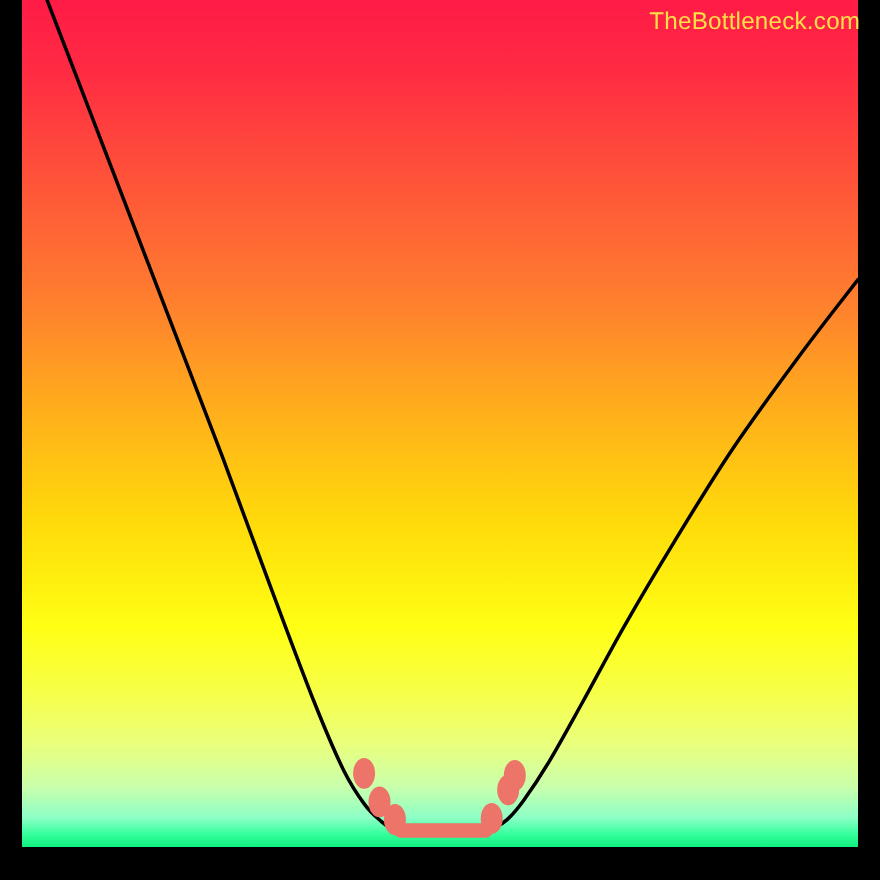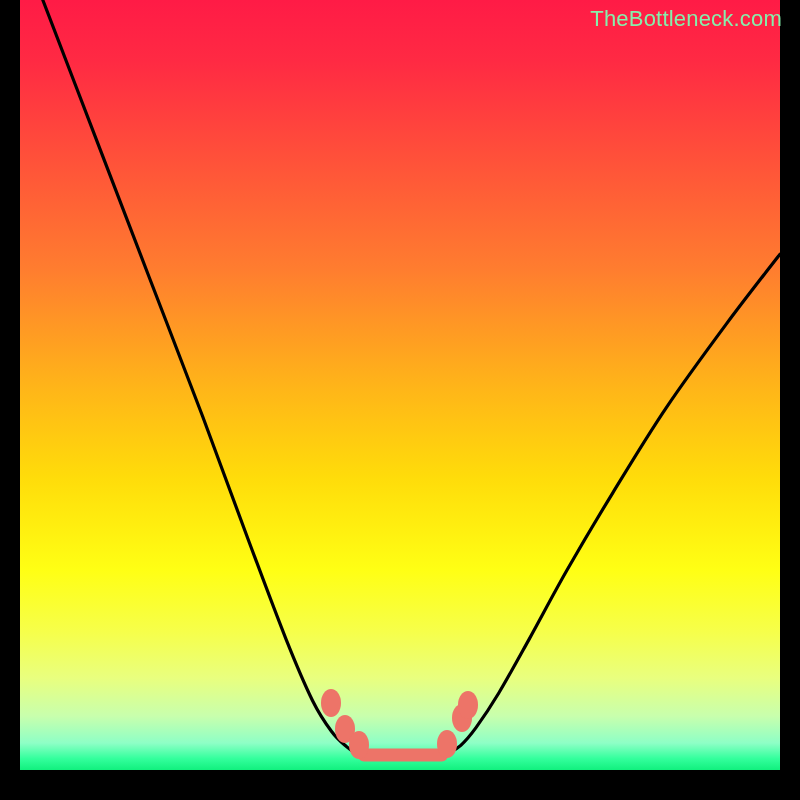--- a/index.html
+++ b/index.html
@@ -24,21 +24,21 @@
     overflow: hidden;
   }
   .gradient {
     position: absolute;
     inset: 0;
   }
   .watermark {
     position: absolute;
     top: 6px;
     right: 18px;
-    color: #86efac;
+    color: #fde047;
     font-size: 22px;
     letter-spacing: 0.2px;
     font-weight: 500;
   }
   svg.curves {
     position: absolute;
     inset: 0;
   }
   .marker {
     position: absolute;

